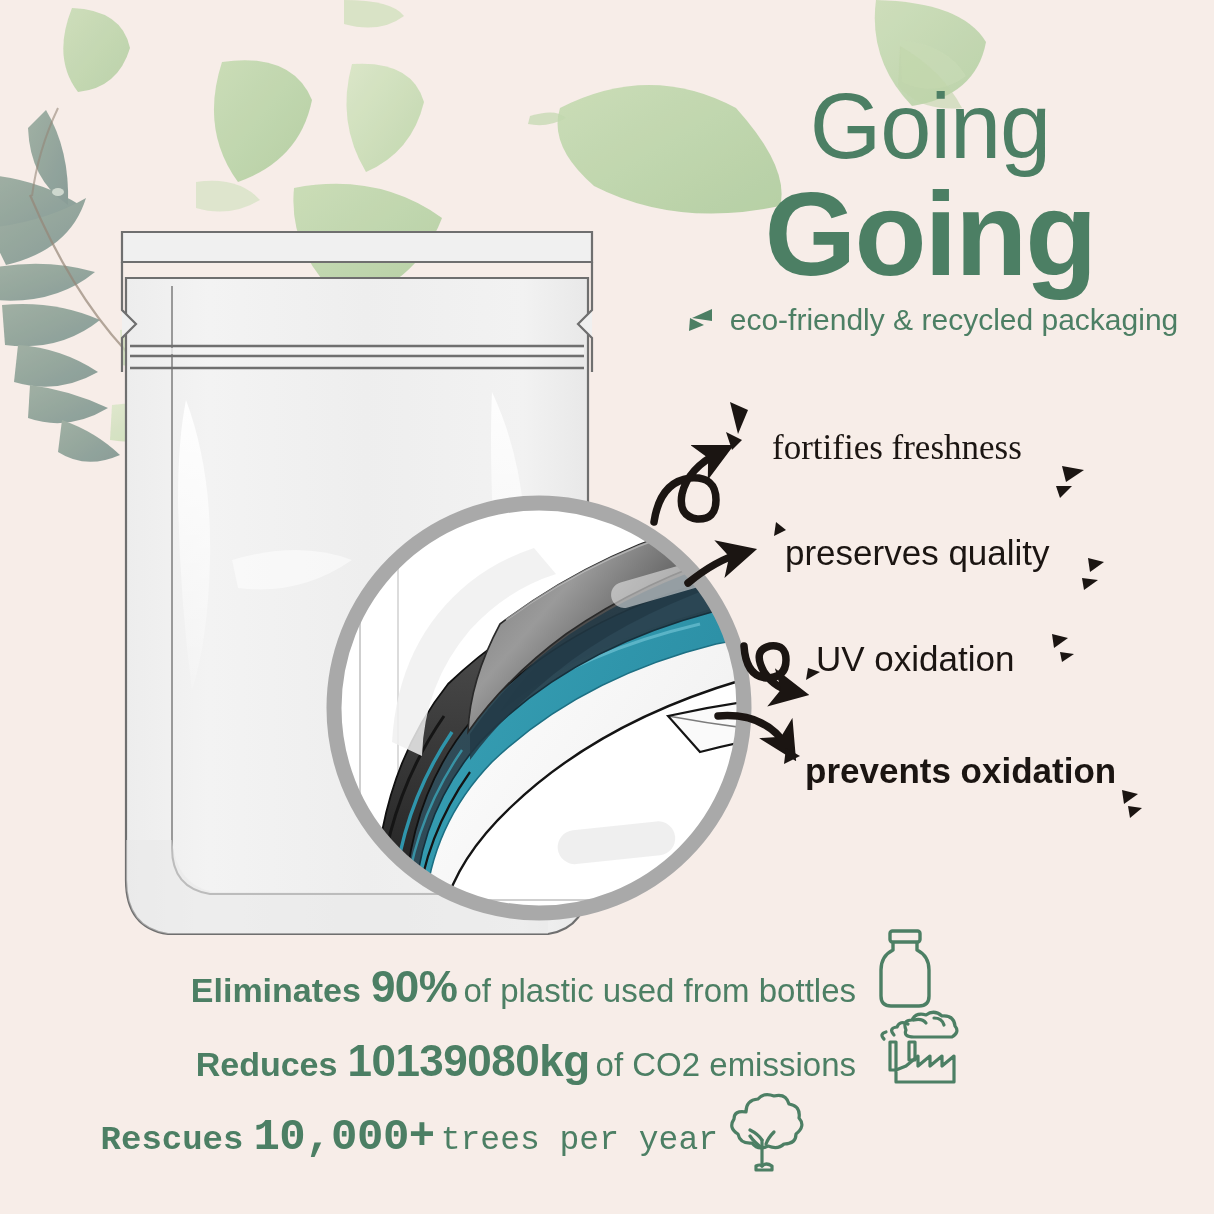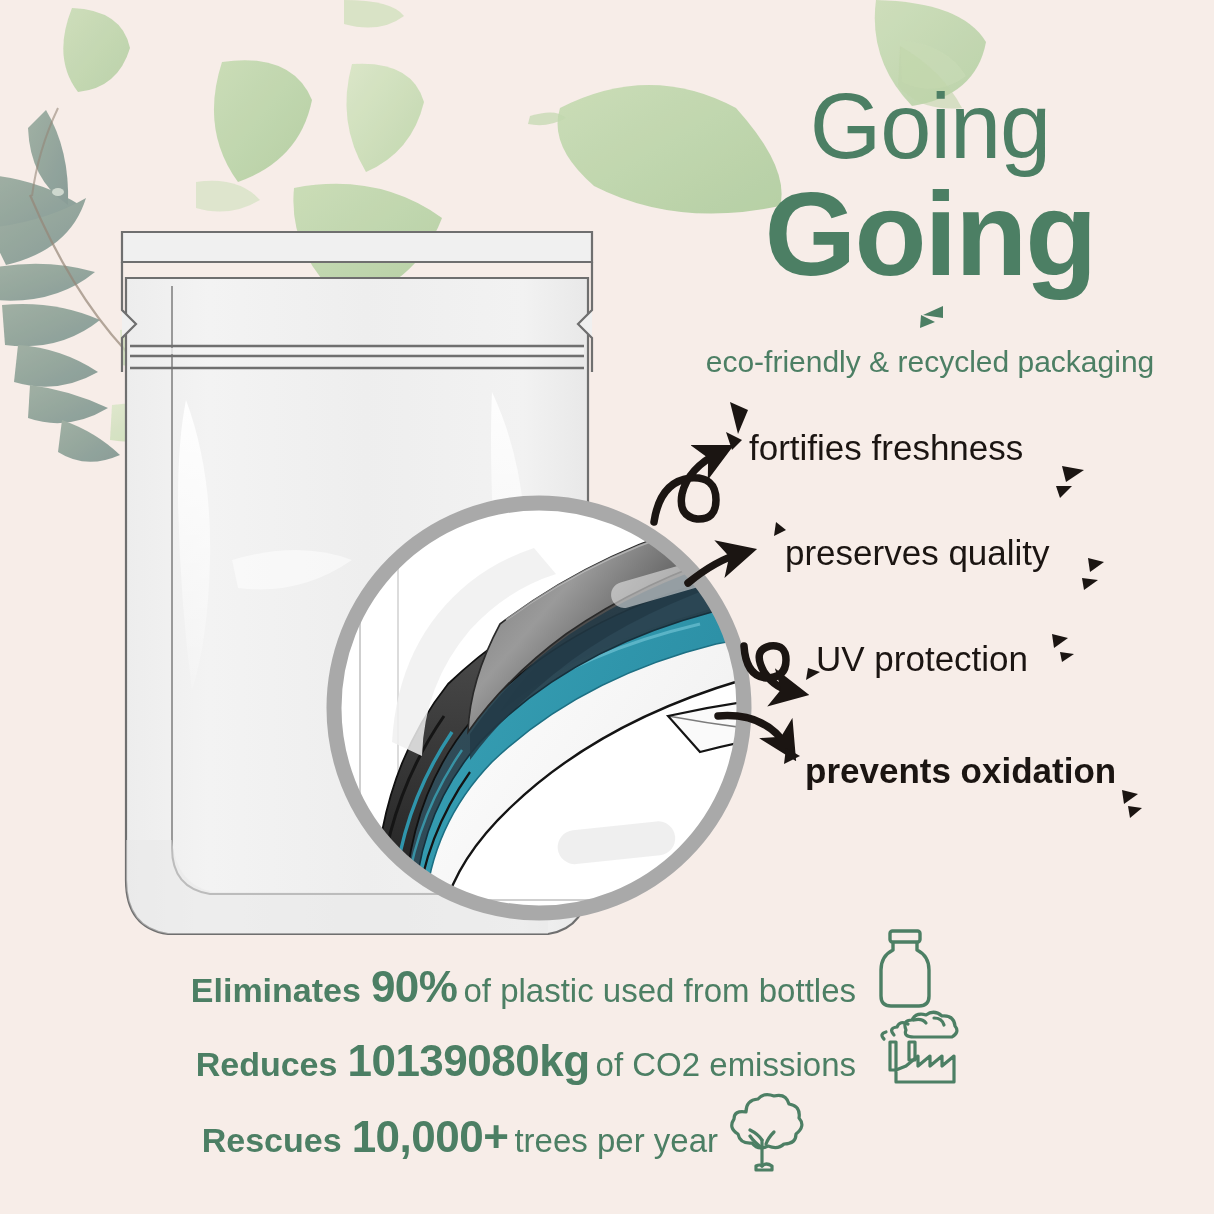--- a/index.html
+++ b/index.html
@@ -45,38 +45,37 @@
     color: #4c7f64;
     letter-spacing: -2px;
     margin: 2px 0 0 0;
   }
   #subtitle-row {
     display: flex;
     align-items: center;
     justify-content: center;
     gap: 14px;
     margin-top: 10px;
-    flex-direction: column;
   }
   #subtitle-text {
     font-size: 30px;
     color: #4c7f64;
     font-weight: 400;
     white-space: nowrap;
   }
 
   
   .feature-label {
     position: absolute;
     font-size: 35px;
     color: #1b1512;
     white-space: nowrap;
     font-weight: 400;
   }
-  #feature-0 { left: 749px; top: 428px; }
+  #feature-0 { left: 772px; top: 428px; font-family: Liberation Serif, serif; }
   #feature-1 { left: 785px; top: 533px; }
   #feature-2 { left: 816px; top: 639px; }
   #feature-3 { left: 805px; top: 751px; font-weight: bold; }
 
   
   #stats-block {
     position: absolute;
     left: 0px;
     top: 962px;
     width: 870px;
@@ -100,21 +99,21 @@
     margin: 0 6px 0 10px;
     letter-spacing: -0.5px;
   }
   .stat-row .tail {
     font-size: 33px;
     font-weight: 400;
     color: #4c7f64;
   }
   #stat-row-0 { padding-right: 14px; }
   #stat-row-1 { padding-right: 14px; margin-bottom: 26px; }
-  #stat-row-2 { padding-right: 152px; }
+  #stat-row-2 { padding-right: 152px; font-family: Liberation Mono, monospace; }
 
   .stat-icon {
     position: absolute;
   }
   #icon-bottle  { left: 872px; top: 928px; }
   #icon-factory { left: 876px; top: 1008px; }
   #icon-tree    { left: 716px; top: 1092px; }
 </style>
 </head>
 <body>
@@ -346,21 +345,21 @@
       <svg width="34" height="28" viewBox="0 0 34 28">
         <path d="M30 3 L10 12 L30 15 Z" fill="#4c7f64"></path>
         <path d="M8 12 L22 19 L7 25 Z" fill="#4c7f64"></path>
       </svg>
       <div id="subtitle-text">eco-friendly &amp; recycled packaging</div>
     </div>
   </div>
 
   <div class="feature-label" id="feature-0">fortifies freshness</div>
   <div class="feature-label" id="feature-1">preserves quality</div>
-  <div class="feature-label" id="feature-2">UV protection</div>
+  <div class="feature-label" id="feature-2">UV oxidation</div>
   <div class="feature-label" id="feature-3">prevents oxidation</div>
 
   <div id="stats-block">
 
     <div class="stat-row" id="stat-row-0">
       <span class="lead">Eliminates</span>
       <span class="value">90%</span>
       <span class="tail">of plastic used from bottles</span>
     </div>
 

